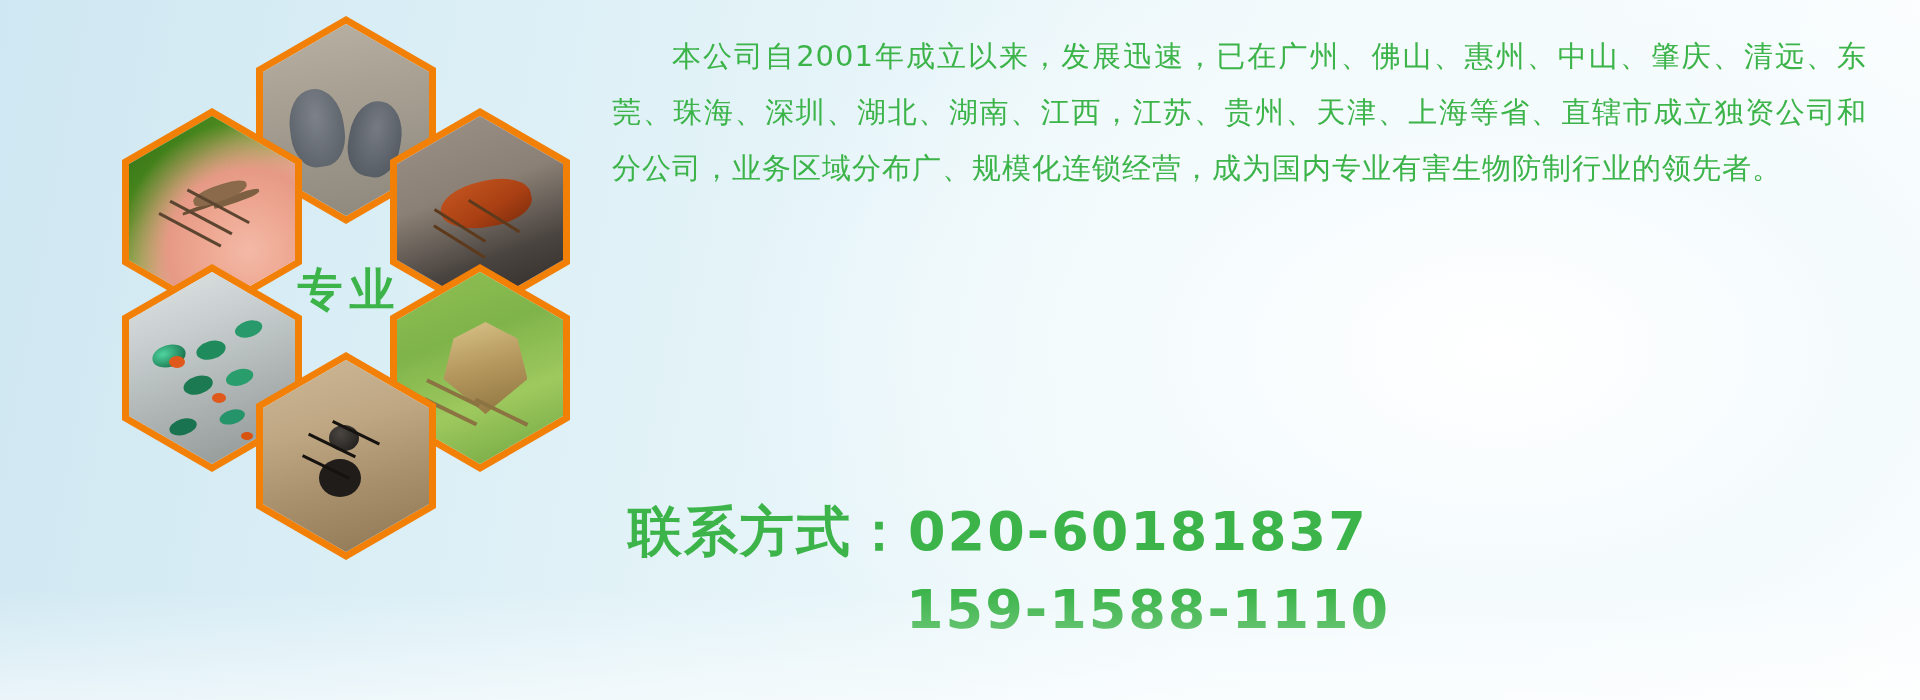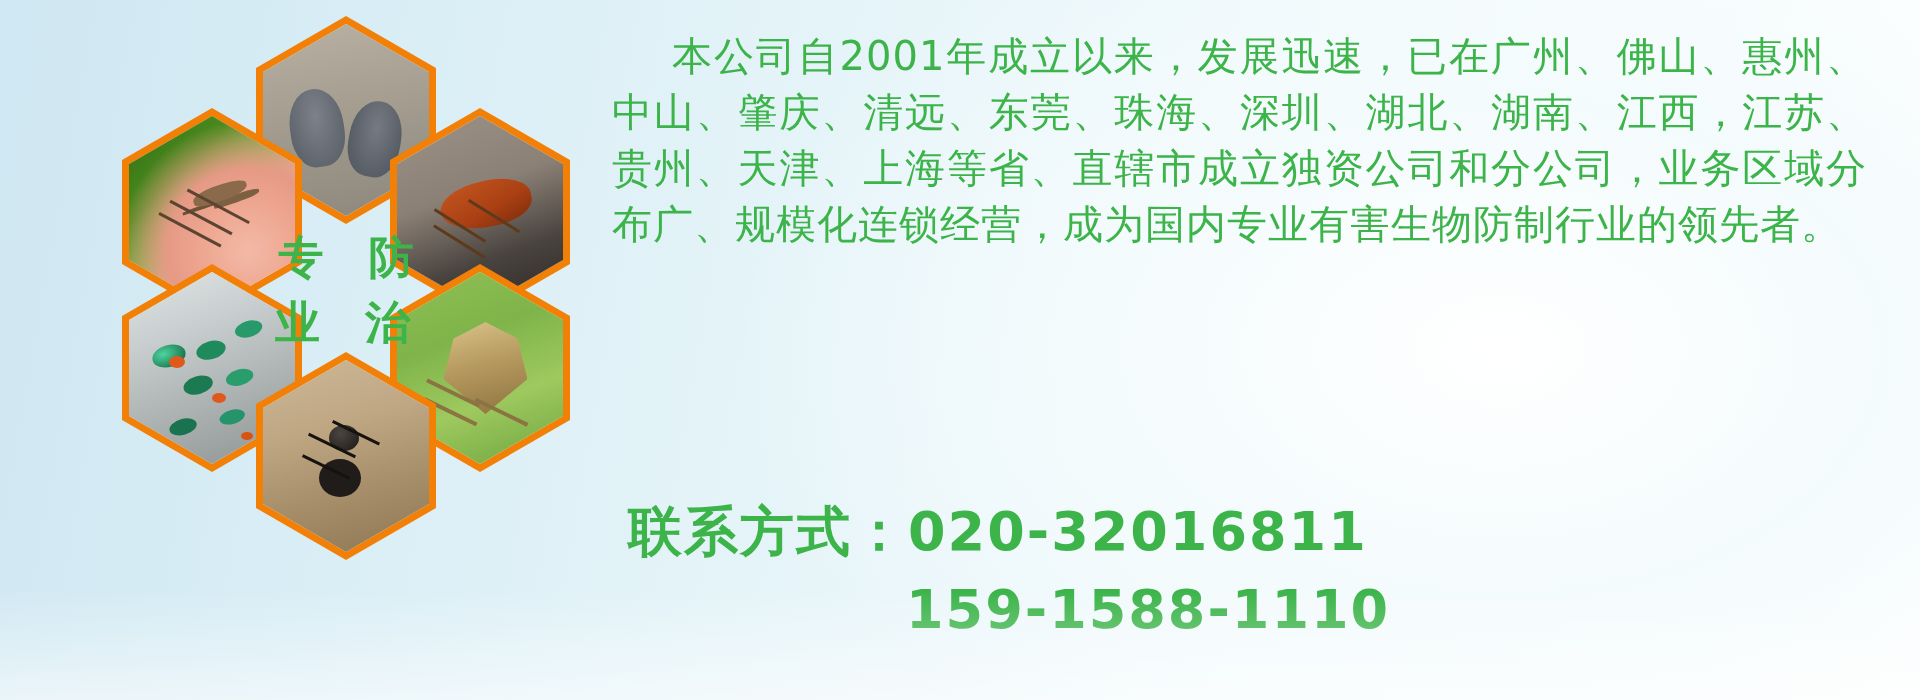--- a/index.html
+++ b/index.html
@@ -118,21 +118,21 @@
      content:"";position:absolute;left:28%;top:26%;width:84px;height:92px;
      background:linear-gradient(165deg,#d9c48a,#b79a5f 45%,#8d7340);
      clip-path:polygon(50% 0%,88% 18%,100% 62%,50% 100%,0% 62%,12% 18%);}
   .art-stinkbug:after{
      content:"";position:absolute;left:16%;top:62%;width:58px;height:4px;background:#8b7342;
      transform:rotate(26deg);box-shadow:52px -4px 0 0 #8b7342, 6px 18px 0 0 #8b7342;}
 
   
   .copy{
     position:absolute;left:612px;top:28px;width:1255px;
-    color:#3cb44a;font-size:40px;line-height:56px;letter-spacing:1px;
+    color:#3cb44a;font-size:29px;line-height:56px;letter-spacing:1px;
     font-family:"DejaVu Sans","Liberation Sans",sans-serif;
     text-align:justify;
   }
   .copy .p{margin:0;text-indent:60px;}
 
   .contact{
     position:absolute;left:628px;top:493px;width:1230px;
     color:#3cb44a;font-weight:bold;
     font-family:"DejaVu Sans","Liberation Sans",sans-serif;
   }
@@ -177,26 +177,25 @@
     </div>
 
     <div class="hex" id="hexF">
       <div class="inner">
         <div class="art art-ant"></div>
       </div>
     </div>
 
     <div class="hex-center" id="hexCenter">
       <div class="cw">专业</div>
-      <div class="cw">防治</div>
     </div>
   </div>
 
   <div class="copy">
     <p class="p">本公司自2001年成立以来，发展迅速，已在广州、佛山、惠州、中山、肇庆、清远、东莞、珠海、深圳、湖北、湖南、江西，江苏、贵州、天津、上海等省、直辖市成立独资公司和分公司，业务区域分布广、规模化连锁经营，成为国内专业有害生物防制行业的领先者。</p>
   </div>
 
   <div class="contact">
-    <div class="line1">联系方式：020-32016811</div>
+    <div class="line1">联系方式：020-60181837</div>
     <div class="line2">159-1588-1110</div>
   </div>
 
 </div>
 
 </body></html>

